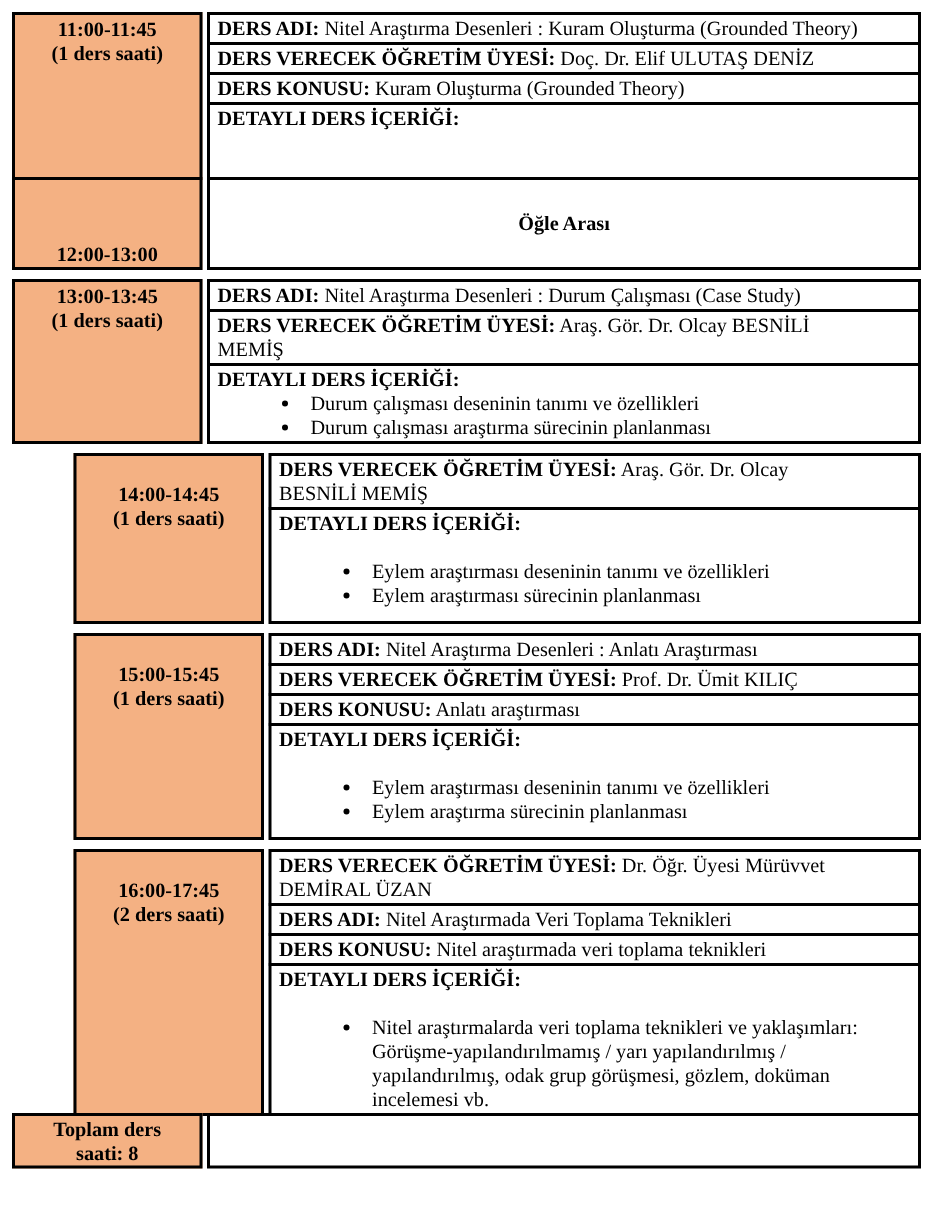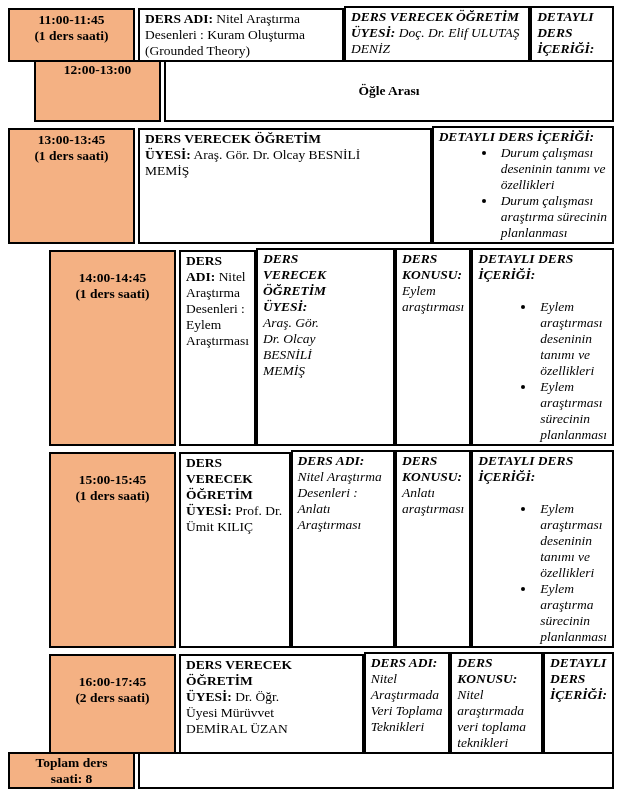--- a/index.html
+++ b/index.html
@@ -29,44 +29,43 @@
     background: #F4B183;
     border: 2px solid #000;
     text-align: center;
     font-weight: bold;
     font-size: 13.5px;
     line-height: 16px;
     padding: 2px 2px 0 2px;
   }
   .time-cell.pt-big { padding-top: 18px; margin-left: 41px; }
   .time-cell.time-center {
-    display: flex; flex-direction: column; justify-content: flex-start;
+    display: flex; flex-direction: column; justify-content: flex-end;
     padding-top: 0;
-    margin-left: 26px;
   }
   .time-cell.total-cell {
     padding: 1px 12px 0 12px;
     display: flex; flex-direction: column; justify-content: flex-start;
   }
 
   .rows {
     flex: 1 1 auto;
     min-width: 0;
     display: flex;
-    flex-direction: row;
+    flex-direction: column;
   }
   .row {
     box-sizing: border-box;
     border: 2px solid #000;
     padding: 1px 5px;
     font-size: 13.5px;
     line-height: 16px;
     background: #fff;
   }
-  .row + .row { margin-top: -2px; font-style: italic; }
+  .row + .row { margin-top: -2px; }
   .label { font-weight: bold; }
   .row.pr-wrap { padding-right: 62px; }
 
   .row.detayli ul {
     margin: 0;
     padding: 0 0 0 58px;
   }
   .row.detayli li { padding-left: 4px; margin: 0; }
   .spacer { height: 16px; }
   .dt1 { min-height: 52px; }
@@ -97,20 +96,24 @@
       </div>
       <div class="rows">
         <div class="row">
           <span class="label">DERS ADI:</span>
           <span>Nitel Araştırma Desenleri : Kuram Oluşturma (Grounded Theory)</span>
         </div>
         <div class="row">
           <span class="label">DERS VERECEK ÖĞRETİM ÜYESİ:</span>
           <span>Doç. Dr. Elif ULUTAŞ DENİZ</span>
         </div>
+        <div class="row">
+          <span class="label">DERS KONUSU:</span>
+          <span>Kuram Oluşturma (Grounded Theory)</span>
+        </div>
         <div class="row detayli dt1">
           <div class="label">DETAYLI DERS İÇERİĞİ:</div>
         </div>
       </div>
     </div>
     <div class="block">
       <div class="time-cell time-center">
         <div>12:00-13:00</div>
       </div>
       <div class="rows">
@@ -119,20 +122,24 @@
     </div>
   </div>
 
   <div class="piece">
     <div class="block">
       <div class="time-cell">
         <div>13:00-13:45</div>
         <div>(1 ders saati)</div>
       </div>
       <div class="rows">
+        <div class="row">
+          <span class="label">DERS ADI:</span>
+          <span>Nitel Araştırma Desenleri : Durum Çalışması (Case Study)</span>
+        </div>
         <div class="row pr-wrap">
           <span class="label">DERS VERECEK ÖĞRETİM ÜYESİ:</span>
           <span>Araş. Gör. Dr. Olcay BESNİLİ MEMİŞ</span>
         </div>
         <div class="row detayli dt3">
           <div class="label">DETAYLI DERS İÇERİĞİ:</div>
           <ul>
             <li>Durum çalışması deseninin tanımı ve özellikleri</li>
             <li>Durum çalışması araştırma sürecinin planlanması</li>
           </ul>
@@ -141,31 +148,23 @@
     </div>
   </div>
 
   <div class="piece">
     <div class="block">
       <div class="time-cell pt-big">
         <div>14:00-14:45</div>
         <div>(1 ders saati)</div>
       </div>
       <div class="rows">
-        <div class="row">
-          <span class="label">DERS ADI:</span>
-          <span>Nitel Araştırma Desenleri : Eylem Araştırması</span>
-        </div>
         <div class="row pr-wrap">
           <span class="label">DERS VERECEK ÖĞRETİM ÜYESİ:</span>
           <span>Araş. Gör. Dr. Olcay BESNİLİ MEMİŞ</span>
-        </div>
-        <div class="row">
-          <span class="label">DERS KONUSU:</span>
-          <span>Eylem araştırması</span>
         </div>
         <div class="row detayli dt4">
           <div class="label">DETAYLI DERS İÇERİĞİ:</div>
           <div class="spacer"></div>
           <ul>
             <li>Eylem araştırması deseninin tanımı ve özellikleri</li>
             <li>Eylem araştırması sürecinin planlanması</li>
           </ul>
         </div>
       </div>
@@ -173,26 +172,26 @@
   </div>
 
   <div class="piece">
     <div class="block">
       <div class="time-cell pt-big">
         <div>15:00-15:45</div>
         <div>(1 ders saati)</div>
       </div>
       <div class="rows">
         <div class="row">
+          <span class="label">DERS ADI:</span>
+          <span>Nitel Araştırma Desenleri : Anlatı Araştırması</span>
+        </div>
+        <div class="row">
           <span class="label">DERS VERECEK ÖĞRETİM ÜYESİ:</span>
           <span>Prof. Dr. Ümit KILIÇ</span>
-        </div>
-        <div class="row">
-          <span class="label">DERS ADI:</span>
-          <span>Nitel Araştırma Desenleri : Anlatı Araştırması</span>
         </div>
         <div class="row">
           <span class="label">DERS KONUSU:</span>
           <span>Anlatı araştırması</span>
         </div>
         <div class="row detayli dt5">
           <div class="label">DETAYLI DERS İÇERİĞİ:</div>
           <div class="spacer"></div>
           <ul>
             <li>Eylem araştırması deseninin tanımı ve özellikleri</li>
@@ -218,20 +217,23 @@
           <span class="label">DERS ADI:</span>
           <span>Nitel Araştırmada Veri Toplama Teknikleri</span>
         </div>
         <div class="row">
           <span class="label">DERS KONUSU:</span>
           <span>Nitel araştırmada veri toplama teknikleri</span>
         </div>
         <div class="row detayli dt6">
           <div class="label">DETAYLI DERS İÇERİĞİ:</div>
           <div class="spacer"></div>
+          <ul>
+            <li>Nitel araştırmalarda veri toplama teknikleri ve yaklaşımları: Görüşme-yapılandırılmamış / yarı yapılandırılmış / yapılandırılmış, odak grup görüşmesi, gözlem, doküman incelemesi vb.</li>
+          </ul>
         </div>
       </div>
     </div>
     <div class="block">
       <div class="time-cell total-cell">Toplam ders saati: 8</div>
       <div class="rows">
         <div class="row empty-row"></div>
       </div>
     </div>
   </div>

